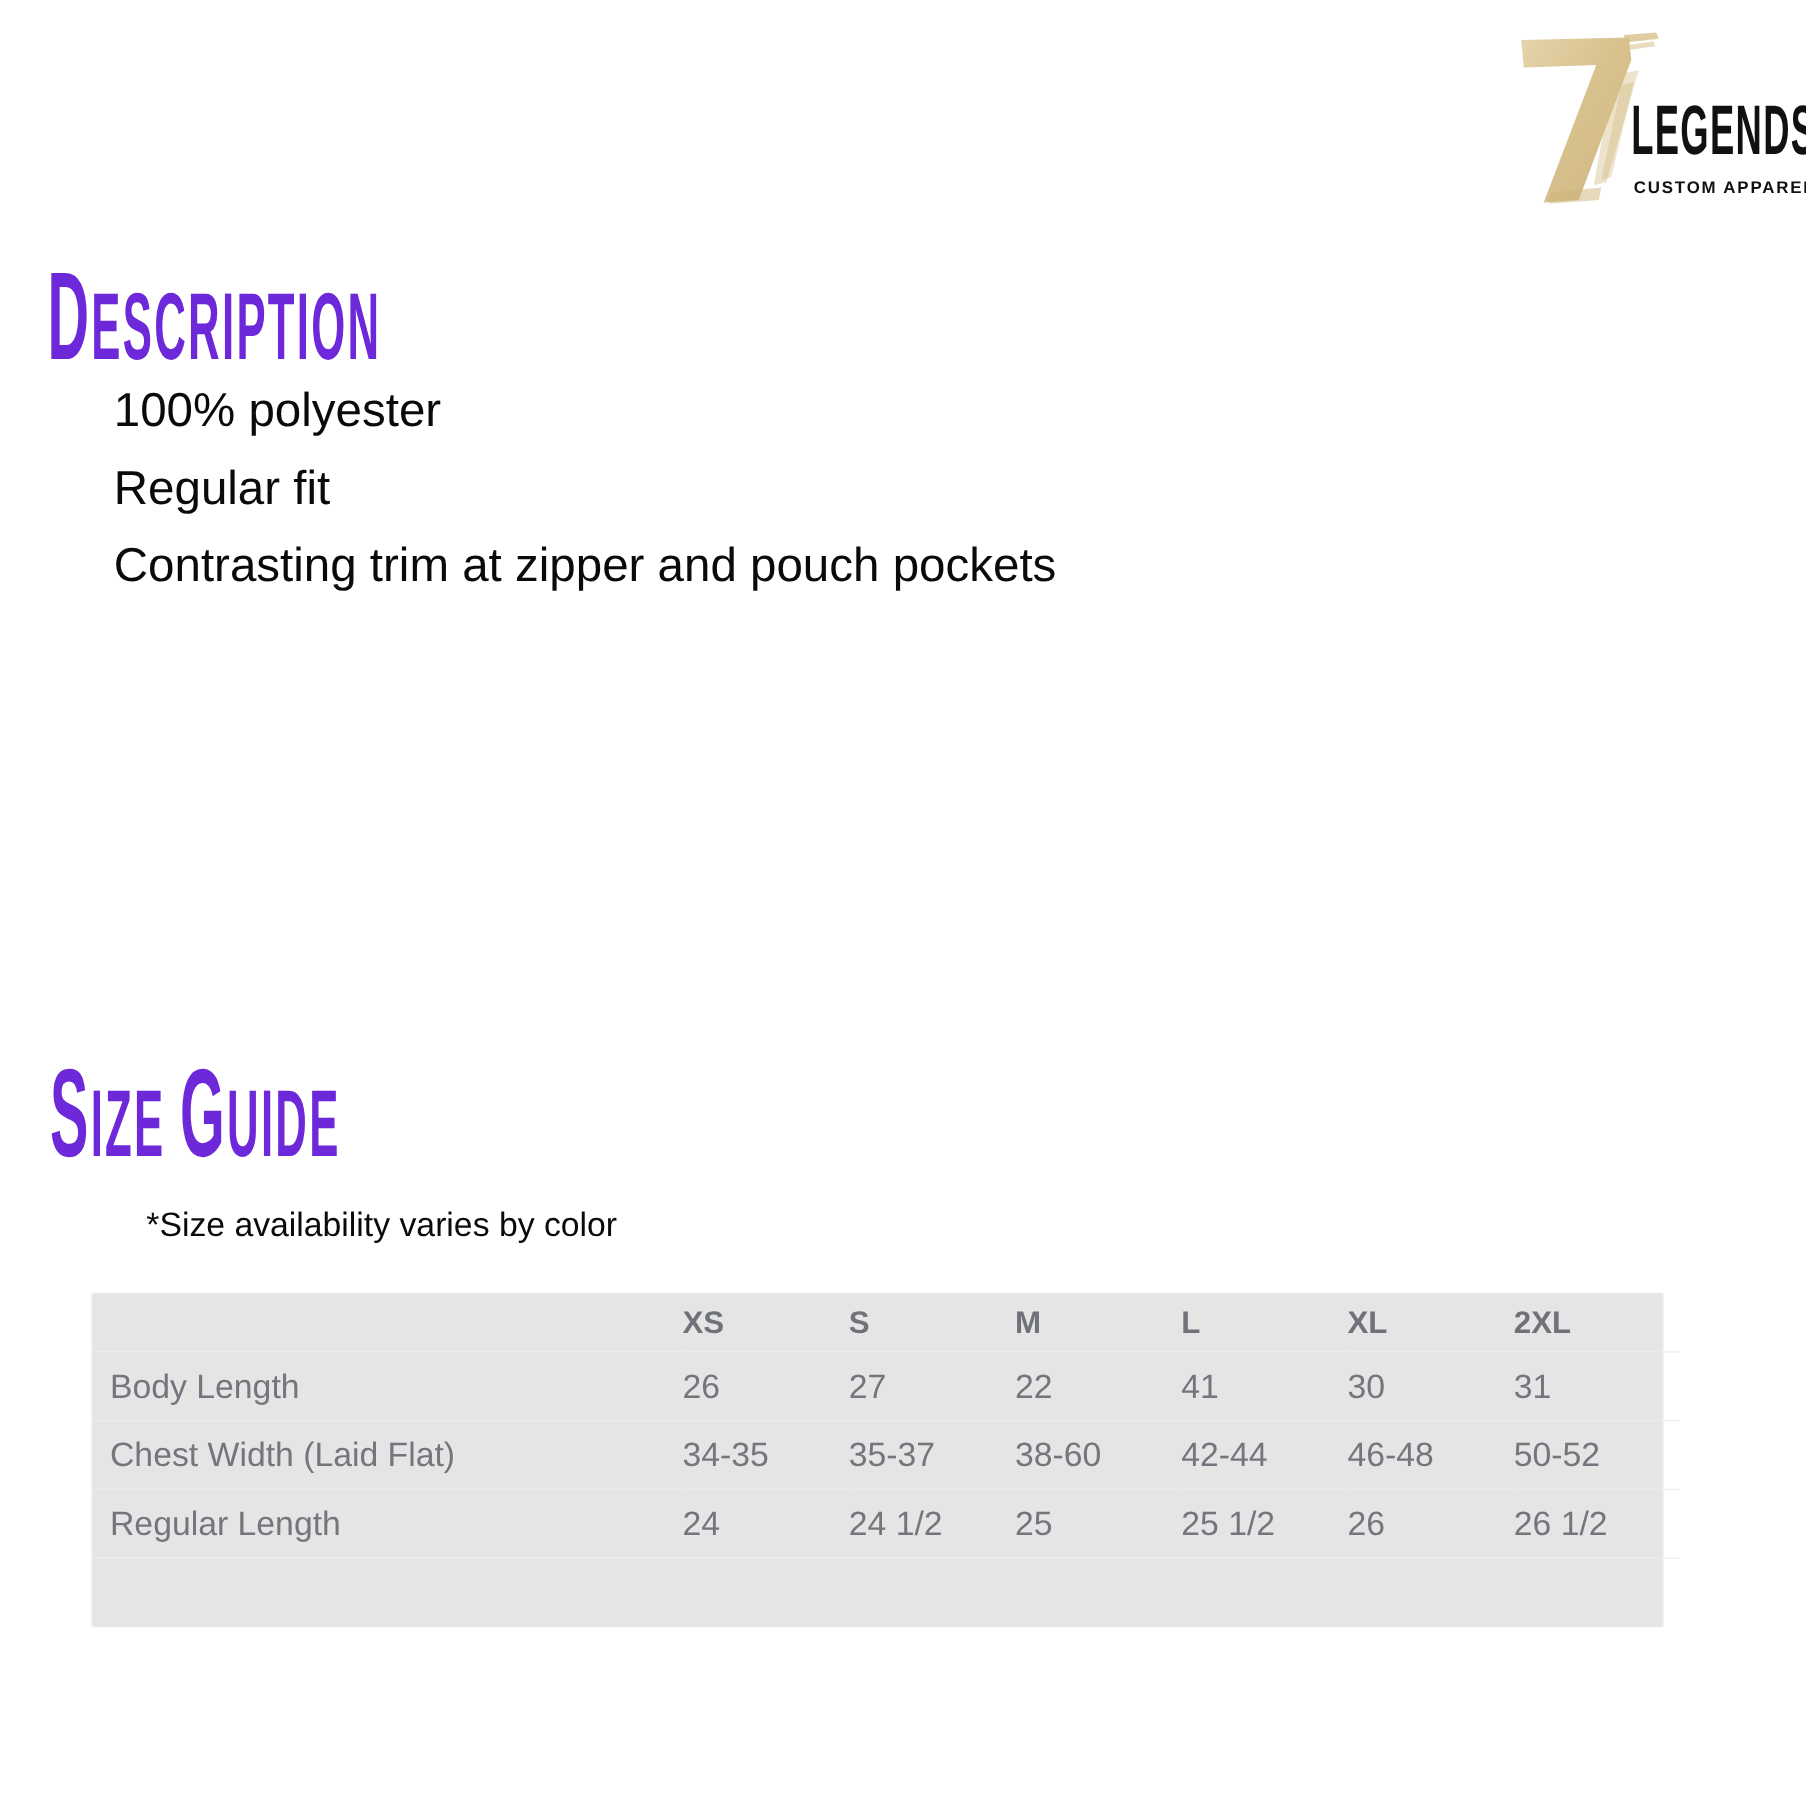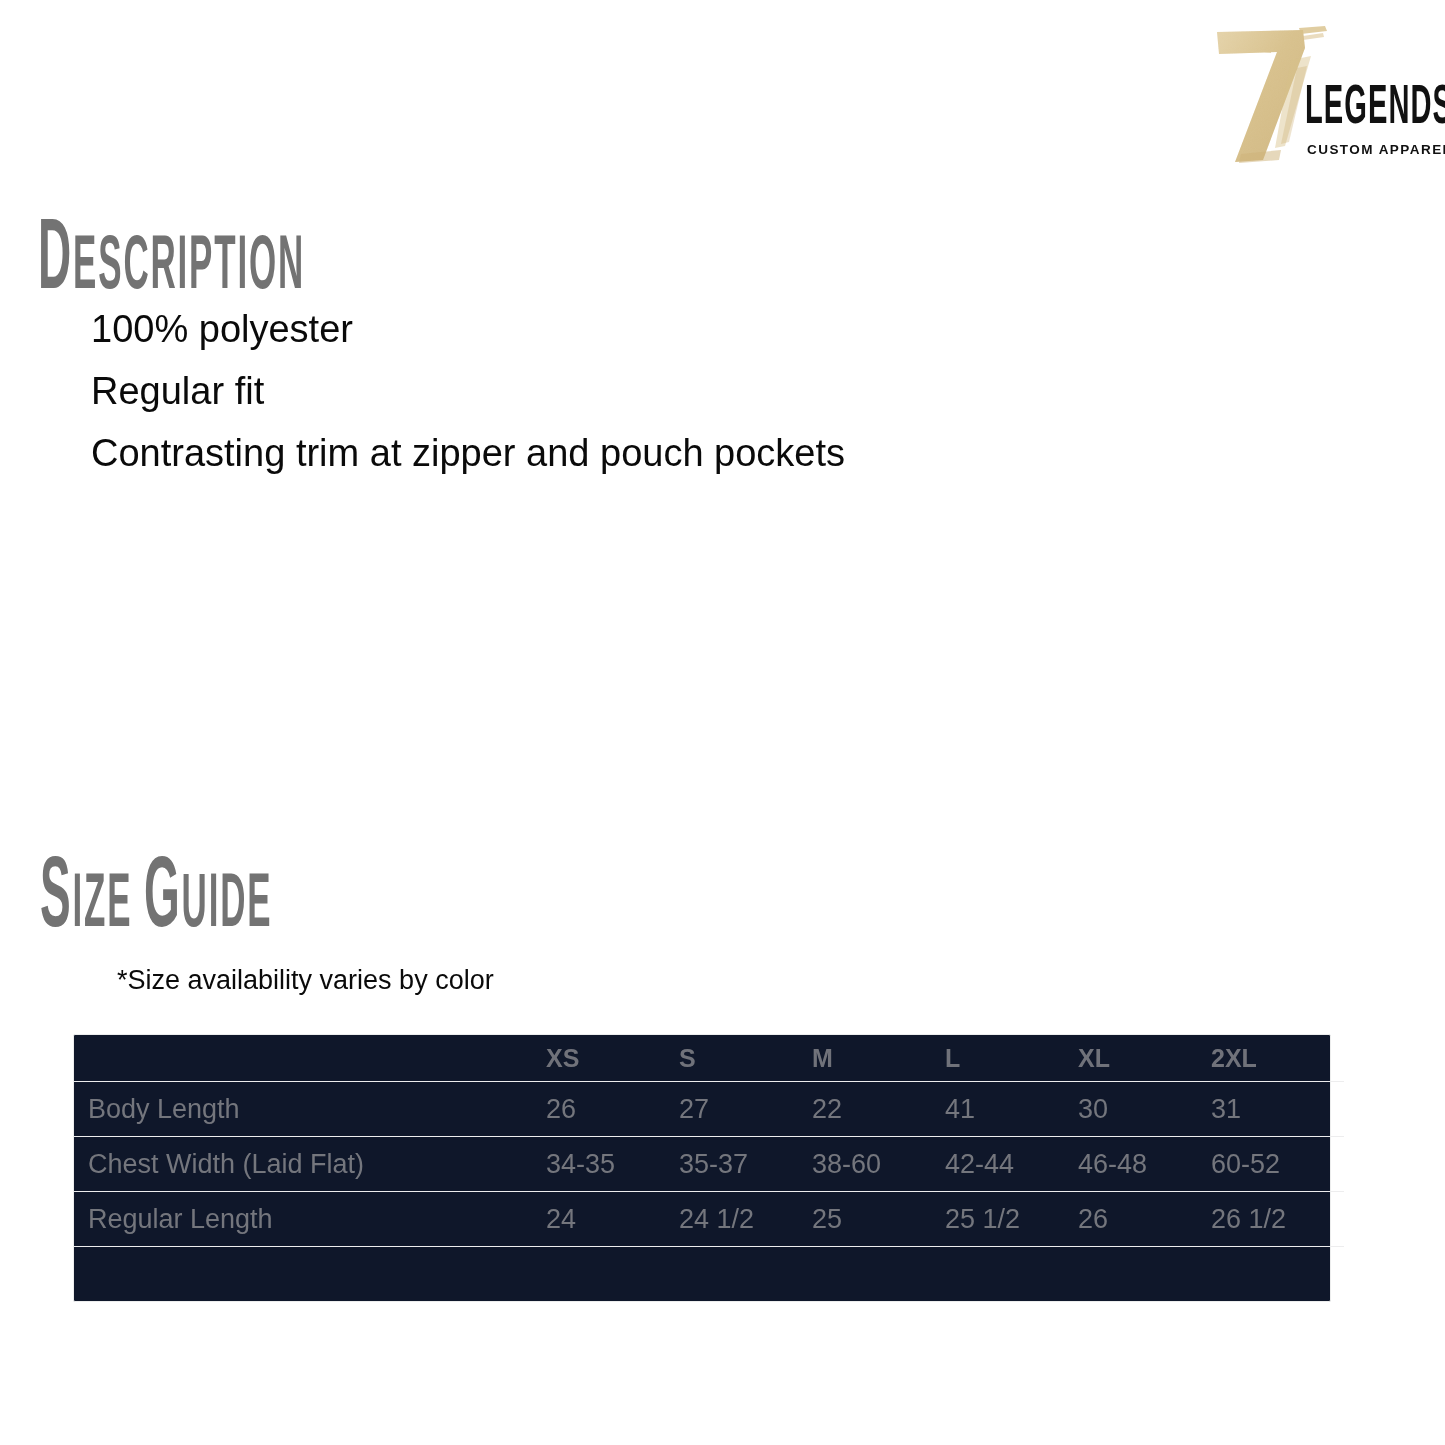--- a/index.html
+++ b/index.html
@@ -55,21 +55,21 @@
     font-family: "Liberation Sans", sans-serif;
     font-weight: bold;
     font-size: 13.5px;
     letter-spacing: 1.45px;
     white-space: nowrap;
   }
 
   
   .section-heading {
     position: absolute;
-    color: #737373;
+    color: #6d28d9;
     font-family: "Liberation Sans Narrow", "Liberation Sans", sans-serif;
     font-weight: bold;
     white-space: nowrap;
     line-height: 1;
   }
   .section-heading .cap {
     font-size: 100px;
   }
   .section-heading .rest {
     font-size: 76px;
@@ -113,21 +113,21 @@
   }
 
   .size-table-wrap {
     position: absolute;
     left: 73px;
     top: 1034px;
     width: 1258px;
     border: 1px solid #eceded;
     border-radius: 2px;
     box-sizing: border-box;
-    background: #0f172a;
+    background: #e5e5e5;
   }
   table.size-table {
     width: 100%;
     border-collapse: collapse;
     table-layout: fixed;
     font-family: "Liberation Sans", sans-serif;
   }
   table.size-table th,
   table.size-table td {
     text-align: left;
@@ -236,21 +236,21 @@
         <td class="col-size">30</td>
         <td class="col-size">31</td>
       </tr>
       <tr>
         <td class="col-label">Chest Width (Laid Flat)</td>
         <td class="col-size">34-35</td>
         <td class="col-size">35-37</td>
         <td class="col-size">38-60</td>
         <td class="col-size">42-44</td>
         <td class="col-size">46-48</td>
-        <td class="col-size">60-52</td>
+        <td class="col-size">50-52</td>
       </tr>
       <tr>
         <td class="col-label">Regular Length</td>
         <td class="col-size">24</td>
         <td class="col-size">24 1/2</td>
         <td class="col-size">25</td>
         <td class="col-size">25 1/2</td>
         <td class="col-size">26</td>
         <td class="col-size">26 1/2</td>
       </tr>

